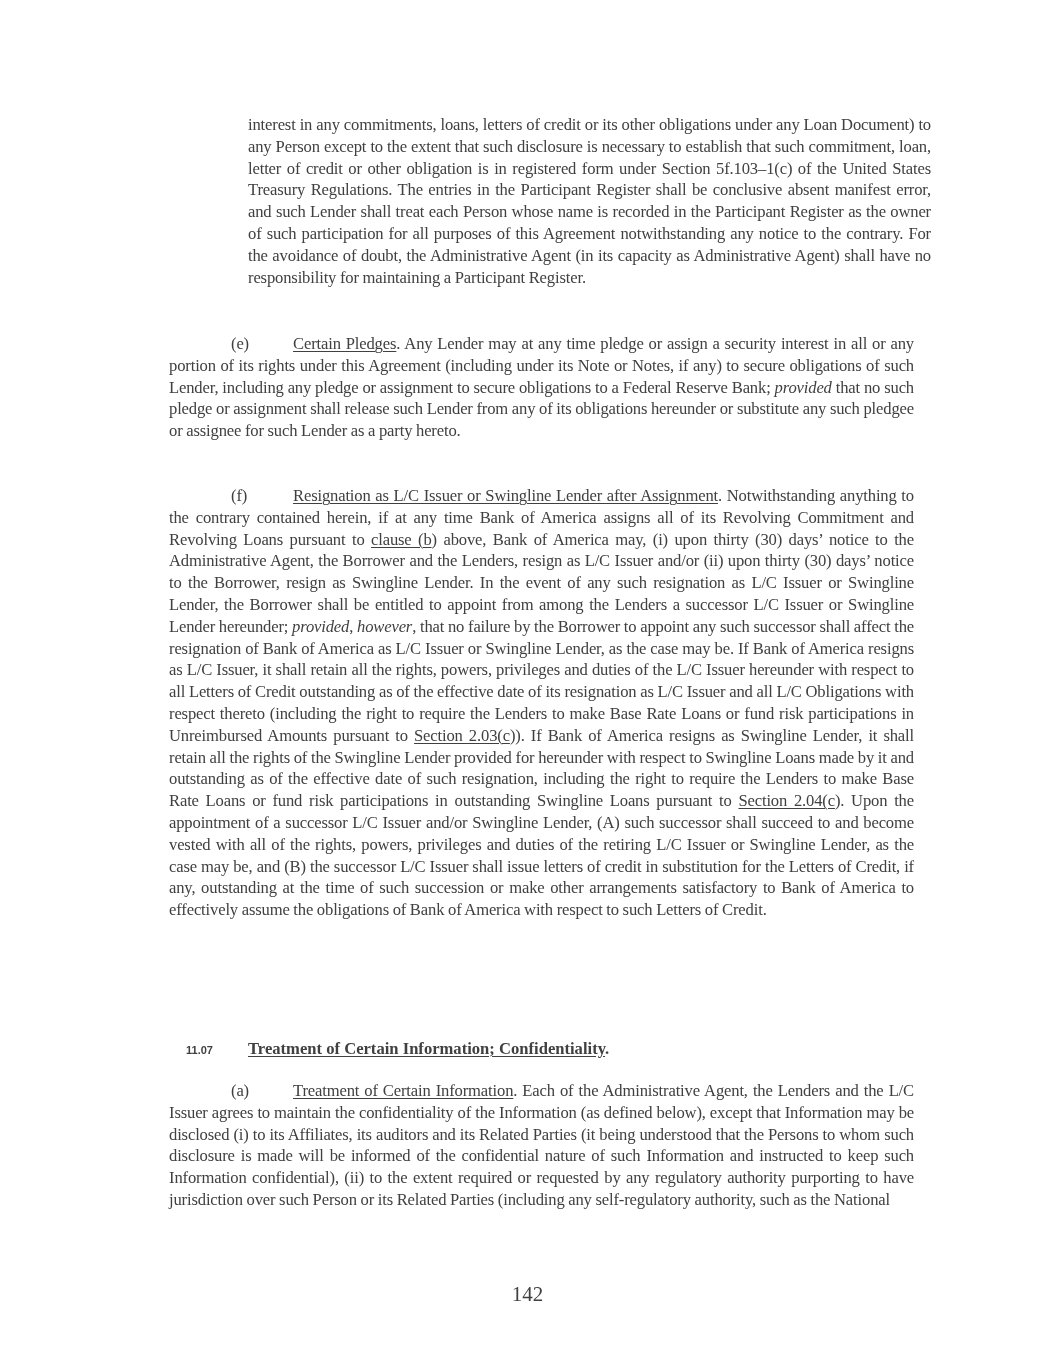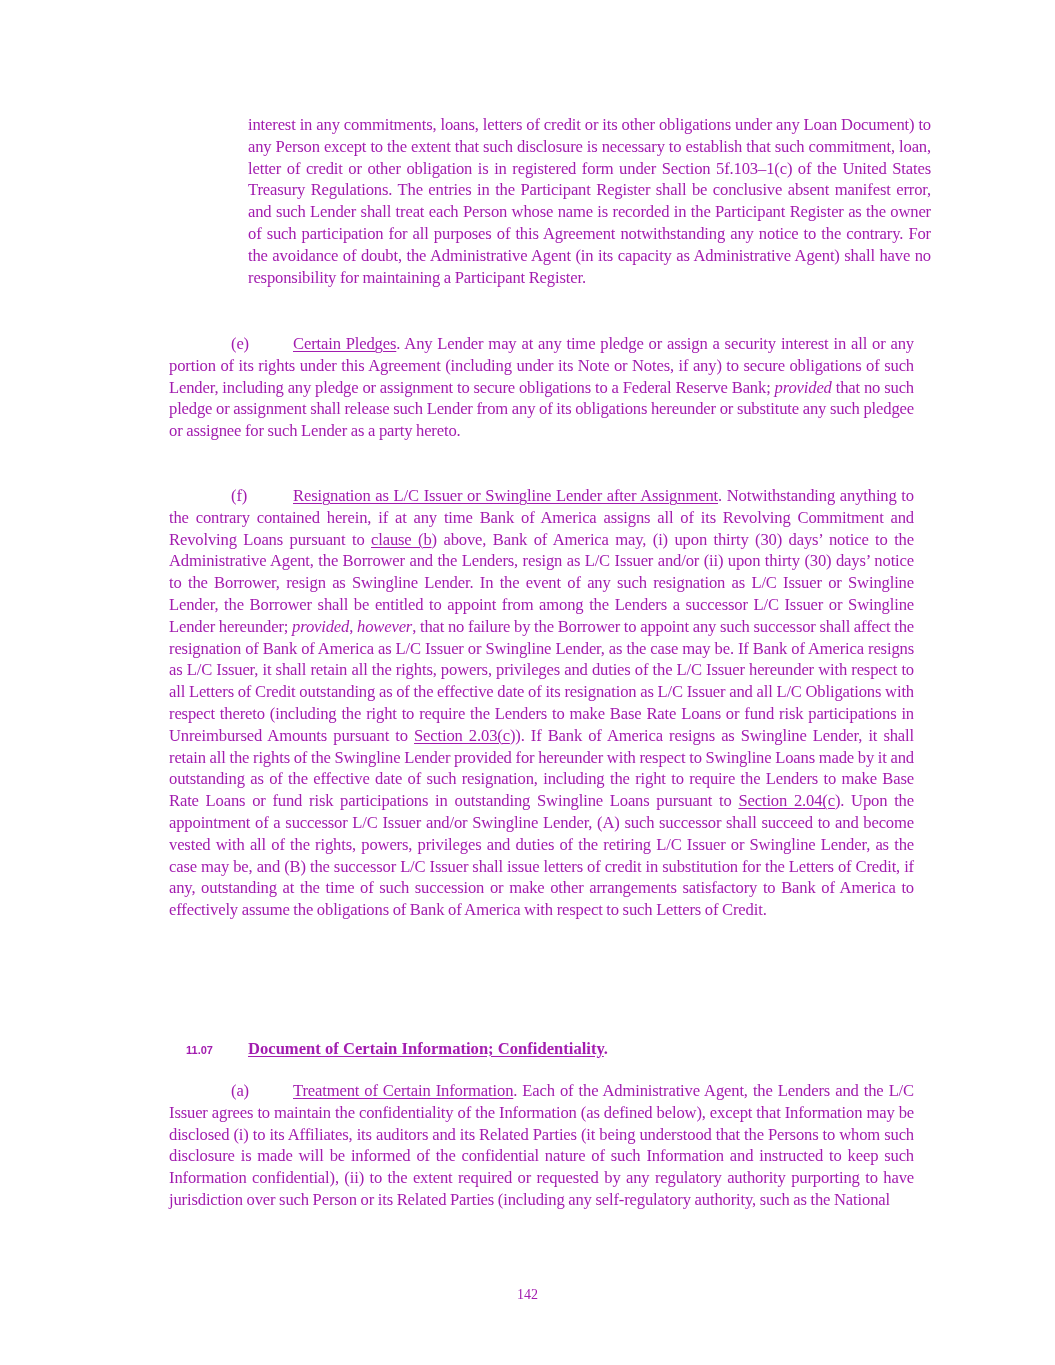--- a/index.html
+++ b/index.html
@@ -1,46 +1,46 @@
 <!DOCTYPE html>
 <html><head>
 <meta charset="utf-8">
 <style>
   html, body { margin: 0; padding: 0; background: #ffffff; }
   body { width: 1055px; height: 1365px; position: relative; overflow: hidden; }
   .page {
     position: absolute; left: 0; top: 0; width: 1055px; height: 1365px;
-    font-family: "Liberation Serif", serif; font-size: 16.6px; color: #a21caf;
+    font-family: "Liberation Serif", serif; font-size: 16.6px; color: #404040;
     line-height: 21.8px;
   }
   .p {
     position: absolute; left: 169px; width: 745px;
     text-align: justify; text-align-last: left;
     letter-spacing: -0.15px; word-spacing: -0.3px;
   }
   .indent-block { left: 248px; width: 683px; }
   .u { text-decoration: underline; text-underline-offset: 2px; text-decoration-thickness: 1px; }
   .i { font-style: italic; }
   .label { display: inline-block; width: 62px; padding-left: 62px; }
   .heading {
     position: absolute; left: 186px; top: 1038px; font-size: 16.6px; font-weight: bold;
   }
   .heading .num { font-family: "Liberation Sans", sans-serif; font-weight: bold; font-size: 11px; display: inline-block; width: 62px; }
   .heading .title { font-family: "Liberation Serif", serif; text-decoration: underline; text-underline-offset: 2px; }
-  .pagenum { position: absolute; left: 0; width: 1055px; top: 1284px; text-align: center; font-size: 14px; }
+  .pagenum { position: absolute; left: 0; width: 1055px; top: 1284px; text-align: center; font-size: 21px; }
 </style>
 </head>
 <body>
 
 <div class="page">
 
   <p class="p indent-block" style="top:114px; margin:0;"><span>interest in any commitments, loans, letters of credit or its other obligations under any Loan Document) to any Person except to the extent that such disclosure is necessary to establish that such commitment, loan, letter of credit or other obligation is in registered form under Section 5f.103–1(c) of the United States Treasury Regulations. The entries in the Participant Register shall be conclusive absent manifest error, and such Lender shall treat each Person whose name is recorded in the Participant Register as the owner of such participation for all purposes of this Agreement notwithstanding any notice to the contrary. For the avoidance of doubt, the Administrative Agent (in its capacity as Administrative Agent) shall have no responsibility for maintaining a Participant Register.</span></p>
 
   <p class="p" style="top:333px; margin:0;"><span class="label" style="padding-left:62px; width:62px;">(e)</span><span class="u">Certain Pledges</span><span>. Any Lender may at any time pledge or assign a security interest in all or any portion of its rights under this Agreement (including under its Note or Notes, if any) to secure obligations of such Lender, including any pledge or assignment to secure obligations to a Federal Reserve Bank; </span><span class="i">provided</span><span> that no such pledge or assignment shall release such Lender from any of its obligations hereunder or substitute any such pledgee or assignee for such Lender as a party hereto.</span></p>
 
   <p class="p" style="top:485px; margin:0;"><span class="label" style="padding-left:62px; width:62px;">(f)</span><span class="u">Resignation as L/C Issuer or Swingline Lender after Assignment</span><span>. Notwithstanding anything to the contrary contained herein, if at any time Bank of America assigns all of its Revolving Commitment and Revolving Loans pursuant to </span><span class="u">clause (b</span><span>) above, Bank of America may, (i) upon thirty (30) days’ notice to the Administrative Agent, the Borrower and the Lenders, resign as L/C Issuer and/or (ii) upon thirty (30) days’ notice to the Borrower, resign as Swingline Lender. In the event of any such resignation as L/C Issuer or Swingline Lender, the Borrower shall be entitled to appoint from among the Lenders a successor L/C Issuer or Swingline Lender hereunder; </span><span class="i">provided</span><span>, </span><span class="i">however</span><span>, that no failure by the Borrower to appoint any such successor shall affect the resignation of Bank of America as L/C Issuer or Swingline Lender, as the case may be. If Bank of America resigns as L/C Issuer, it shall retain all the rights, powers, privileges and duties of the L/C Issuer hereunder with respect to all Letters of Credit outstanding as of the effective date of its resignation as L/C Issuer and all L/C Obligations with respect thereto (including the right to require the Lenders to make Base Rate Loans or fund risk participations in Unreimbursed Amounts pursuant to </span><span class="u">Section 2.03(c</span><span>)). If Bank of America resigns as Swingline Lender, it shall retain all the rights of the Swingline Lender provided for hereunder with respect to Swingline Loans made by it and outstanding as of the effective date of such resignation, including the right to require the Lenders to make Base Rate Loans or fund risk participations in outstanding Swingline Loans pursuant to </span><span class="u">Section 2.04(c</span><span>). Upon the appointment of a successor L/C Issuer and/or Swingline Lender, (A) such successor shall succeed to and become vested with all of the rights, powers, privileges and duties of the retiring L/C Issuer or Swingline Lender, as the case may be, and (B) the successor L/C Issuer shall issue letters of credit in substitution for the Letters of Credit, if any, outstanding at the time of such succession or make other arrangements satisfactory to Bank of America to effectively assume the obligations of Bank of America with respect to such Letters of Credit.</span></p>
 
-  <div class="heading"><span class="num">11.07</span><span class="title">Document of Certain Information; Confidentiality</span><span>.</span></div>
+  <div class="heading"><span class="num">11.07</span><span class="title">Treatment of Certain Information; Confidentiality</span><span>.</span></div>
 
   <p class="p" style="top:1080px; margin:0;"><span class="label" style="padding-left:62px; width:62px;">(a)</span><span class="u">Treatment of Certain Information</span><span>. Each of the Administrative Agent, the Lenders and the L/C Issuer agrees to maintain the confidentiality of the Information (as defined below), except that Information may be disclosed (i) to its Affiliates, its auditors and its Related Parties (it being understood that the Persons to whom such disclosure is made will be informed of the confidential nature of such Information and instructed to keep such Information confidential), (ii) to the extent required or requested by any regulatory authority purporting to have jurisdiction over such Person or its Related Parties (including any self-regulatory authority, such as the National</span></p>
 
   <div class="pagenum">142</div>
 </div>
 
 </body></html>

